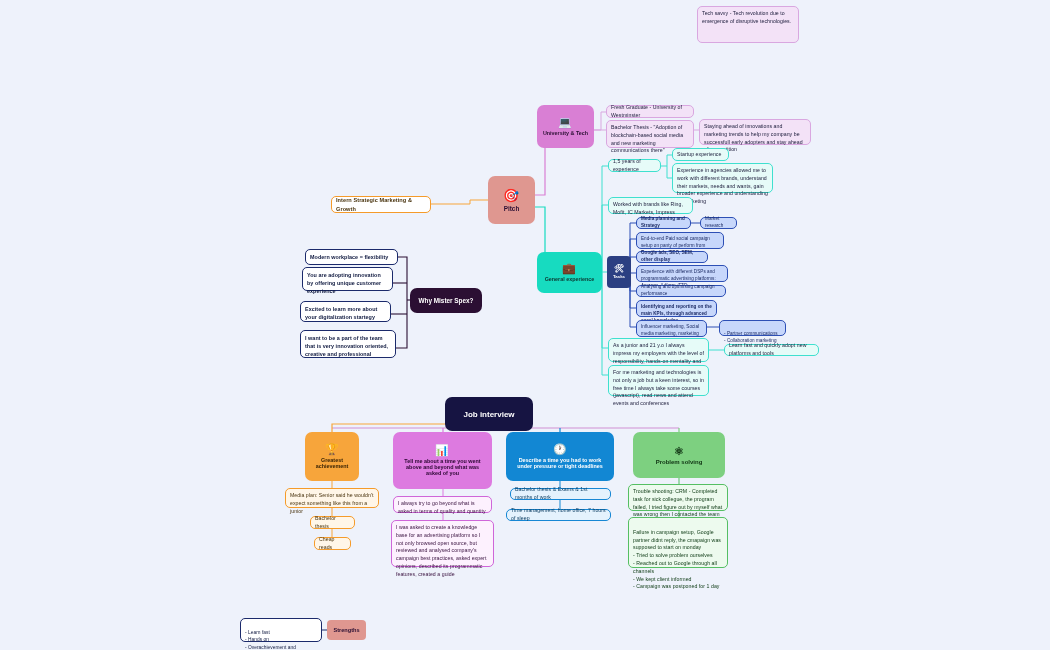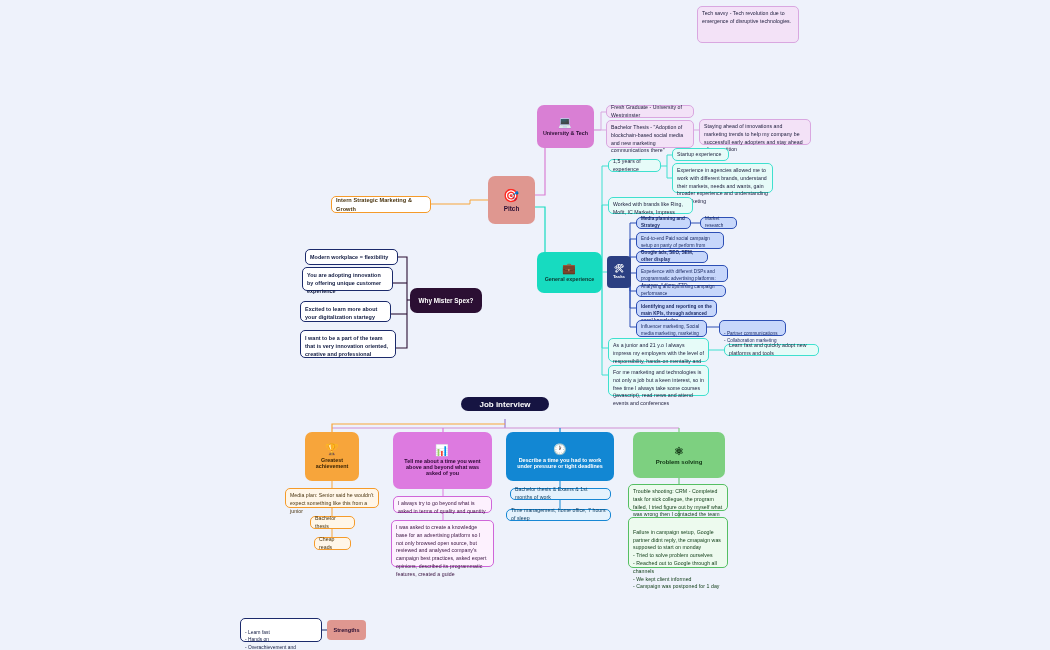--- a/index.html
+++ b/index.html
@@ -229,21 +229,21 @@
   <div class="card c-navy" style="left:302px;top:267px;width:91px;height:24px;font-weight:bold;font-size:5.4px;border-width:1.4px;">
     <span>You are adopting innovation by offering unique customer experience</span>
   </div>
   <div class="card c-navy" style="left:300px;top:301px;width:91px;height:21px;font-weight:bold;font-size:5.4px;border-width:1.4px;">
     <span>Excited to learn more about your digitalization startegy</span>
   </div>
   <div class="card c-navy" style="left:300px;top:330px;width:96px;height:28px;font-weight:bold;font-size:5.4px;border-width:1.4px;">
     <span>I want to be a part of the team that is very innovation oriented, creative and professional</span>
   </div>
 
-  <div class="big" style="left:461px;top:397px;width:88px;height:14px;background:#161442;color:#ffffff;font-size:8px;">
+  <div class="big" style="left:445px;top:397px;width:88px;height:34px;background:#161442;color:#ffffff;font-size:8px;">
     <span>Job interview</span>
   </div>
 
   <div class="big" style="left:305px;top:432px;width:54px;height:49px;background:#f7a53b;color:#3b2405;font-size:5.4px;padding:0 4px;">
     <span class="icon-sm">🏆</span>
     <span>Greatest achievement</span>
   </div>
   <div class="card c-orange" style="left:285px;top:488px;width:94px;height:20px;">
     <span>Media plan: Senior said he wouldn't expect something like this from a junior</span>
   </div>

